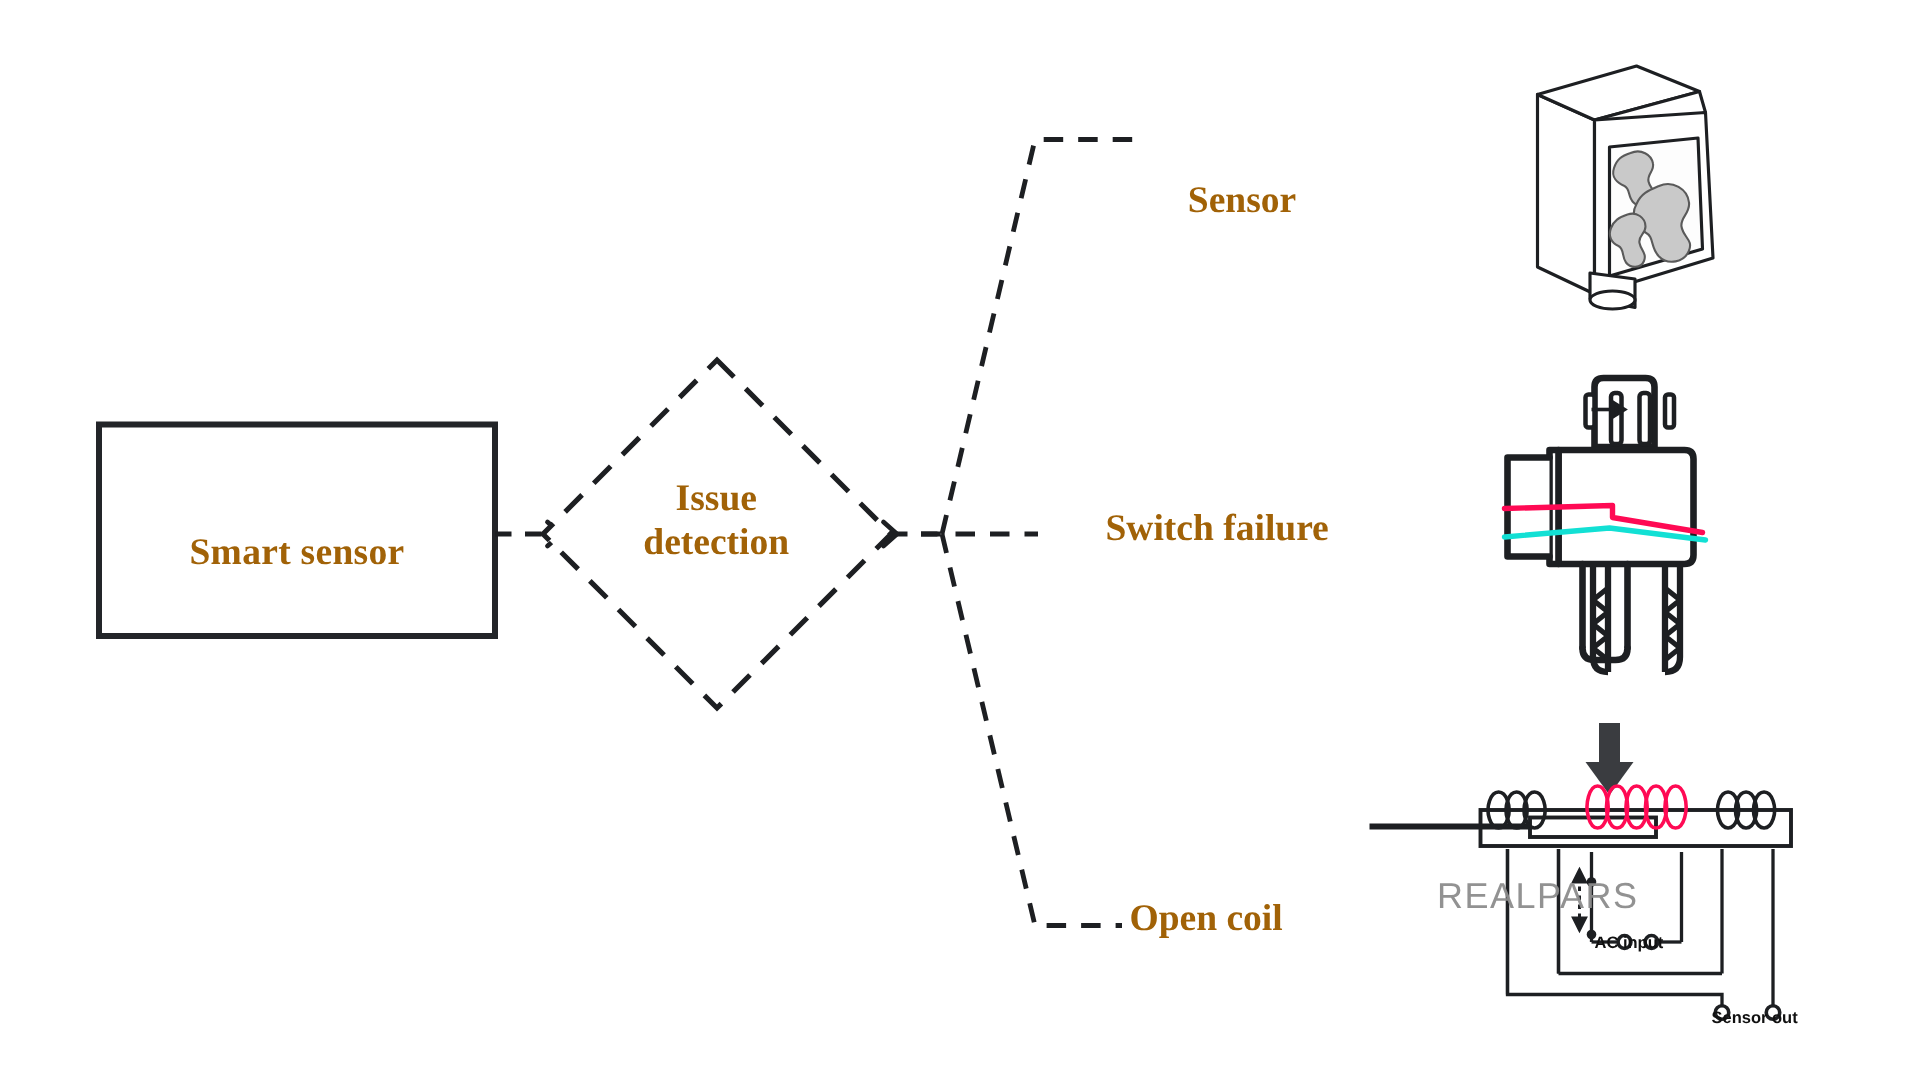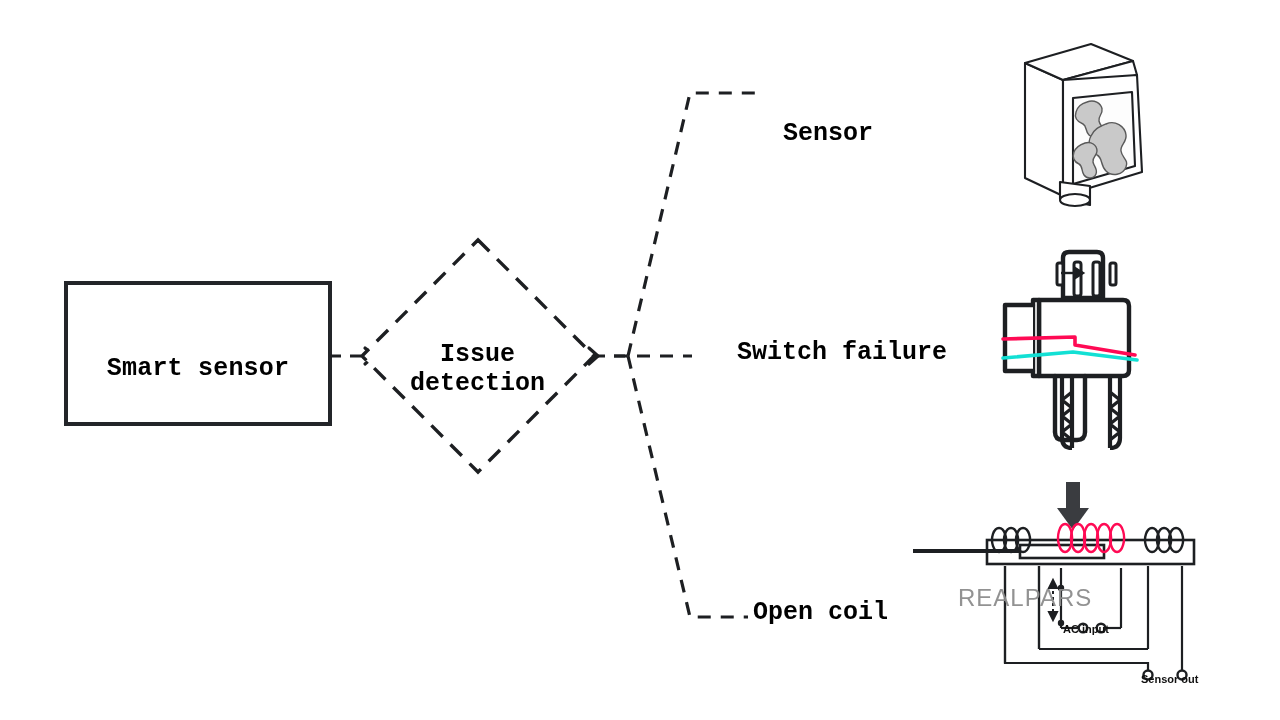--- a/index.html
+++ b/index.html
@@ -23,40 +23,40 @@
   }
   .layer {
     position: absolute;
     left: 0;
     top: 0;
     width: 1280px;
     height: 720px;
   }
   .txt {
     position: absolute;
-    font-family: Liberation Mono, monospace;
+    font-family: Liberation Serif, serif;
     font-weight: bold;
-    color: #000000;
+    color: #a16207;
     white-space: pre;
     line-height: 1.18;
   }
   #source-label {
     left: 66px;
     top: 298px;
     width: 264px;
     height: 141px;
     display: flex;
     align-items: center;
     justify-content: center;
     font-size: 25px;
     letter-spacing: 0.2px;
   }
   #decision-label {
     left: 370px;
-    top: 314px;
+    top: 292px;
     width: 215px;
     height: 110px;
     display: flex;
     flex-direction: column;
     align-items: center;
     justify-content: center;
     font-size: 25px;
     text-align: center;
   }
   #branch-label-0 {

